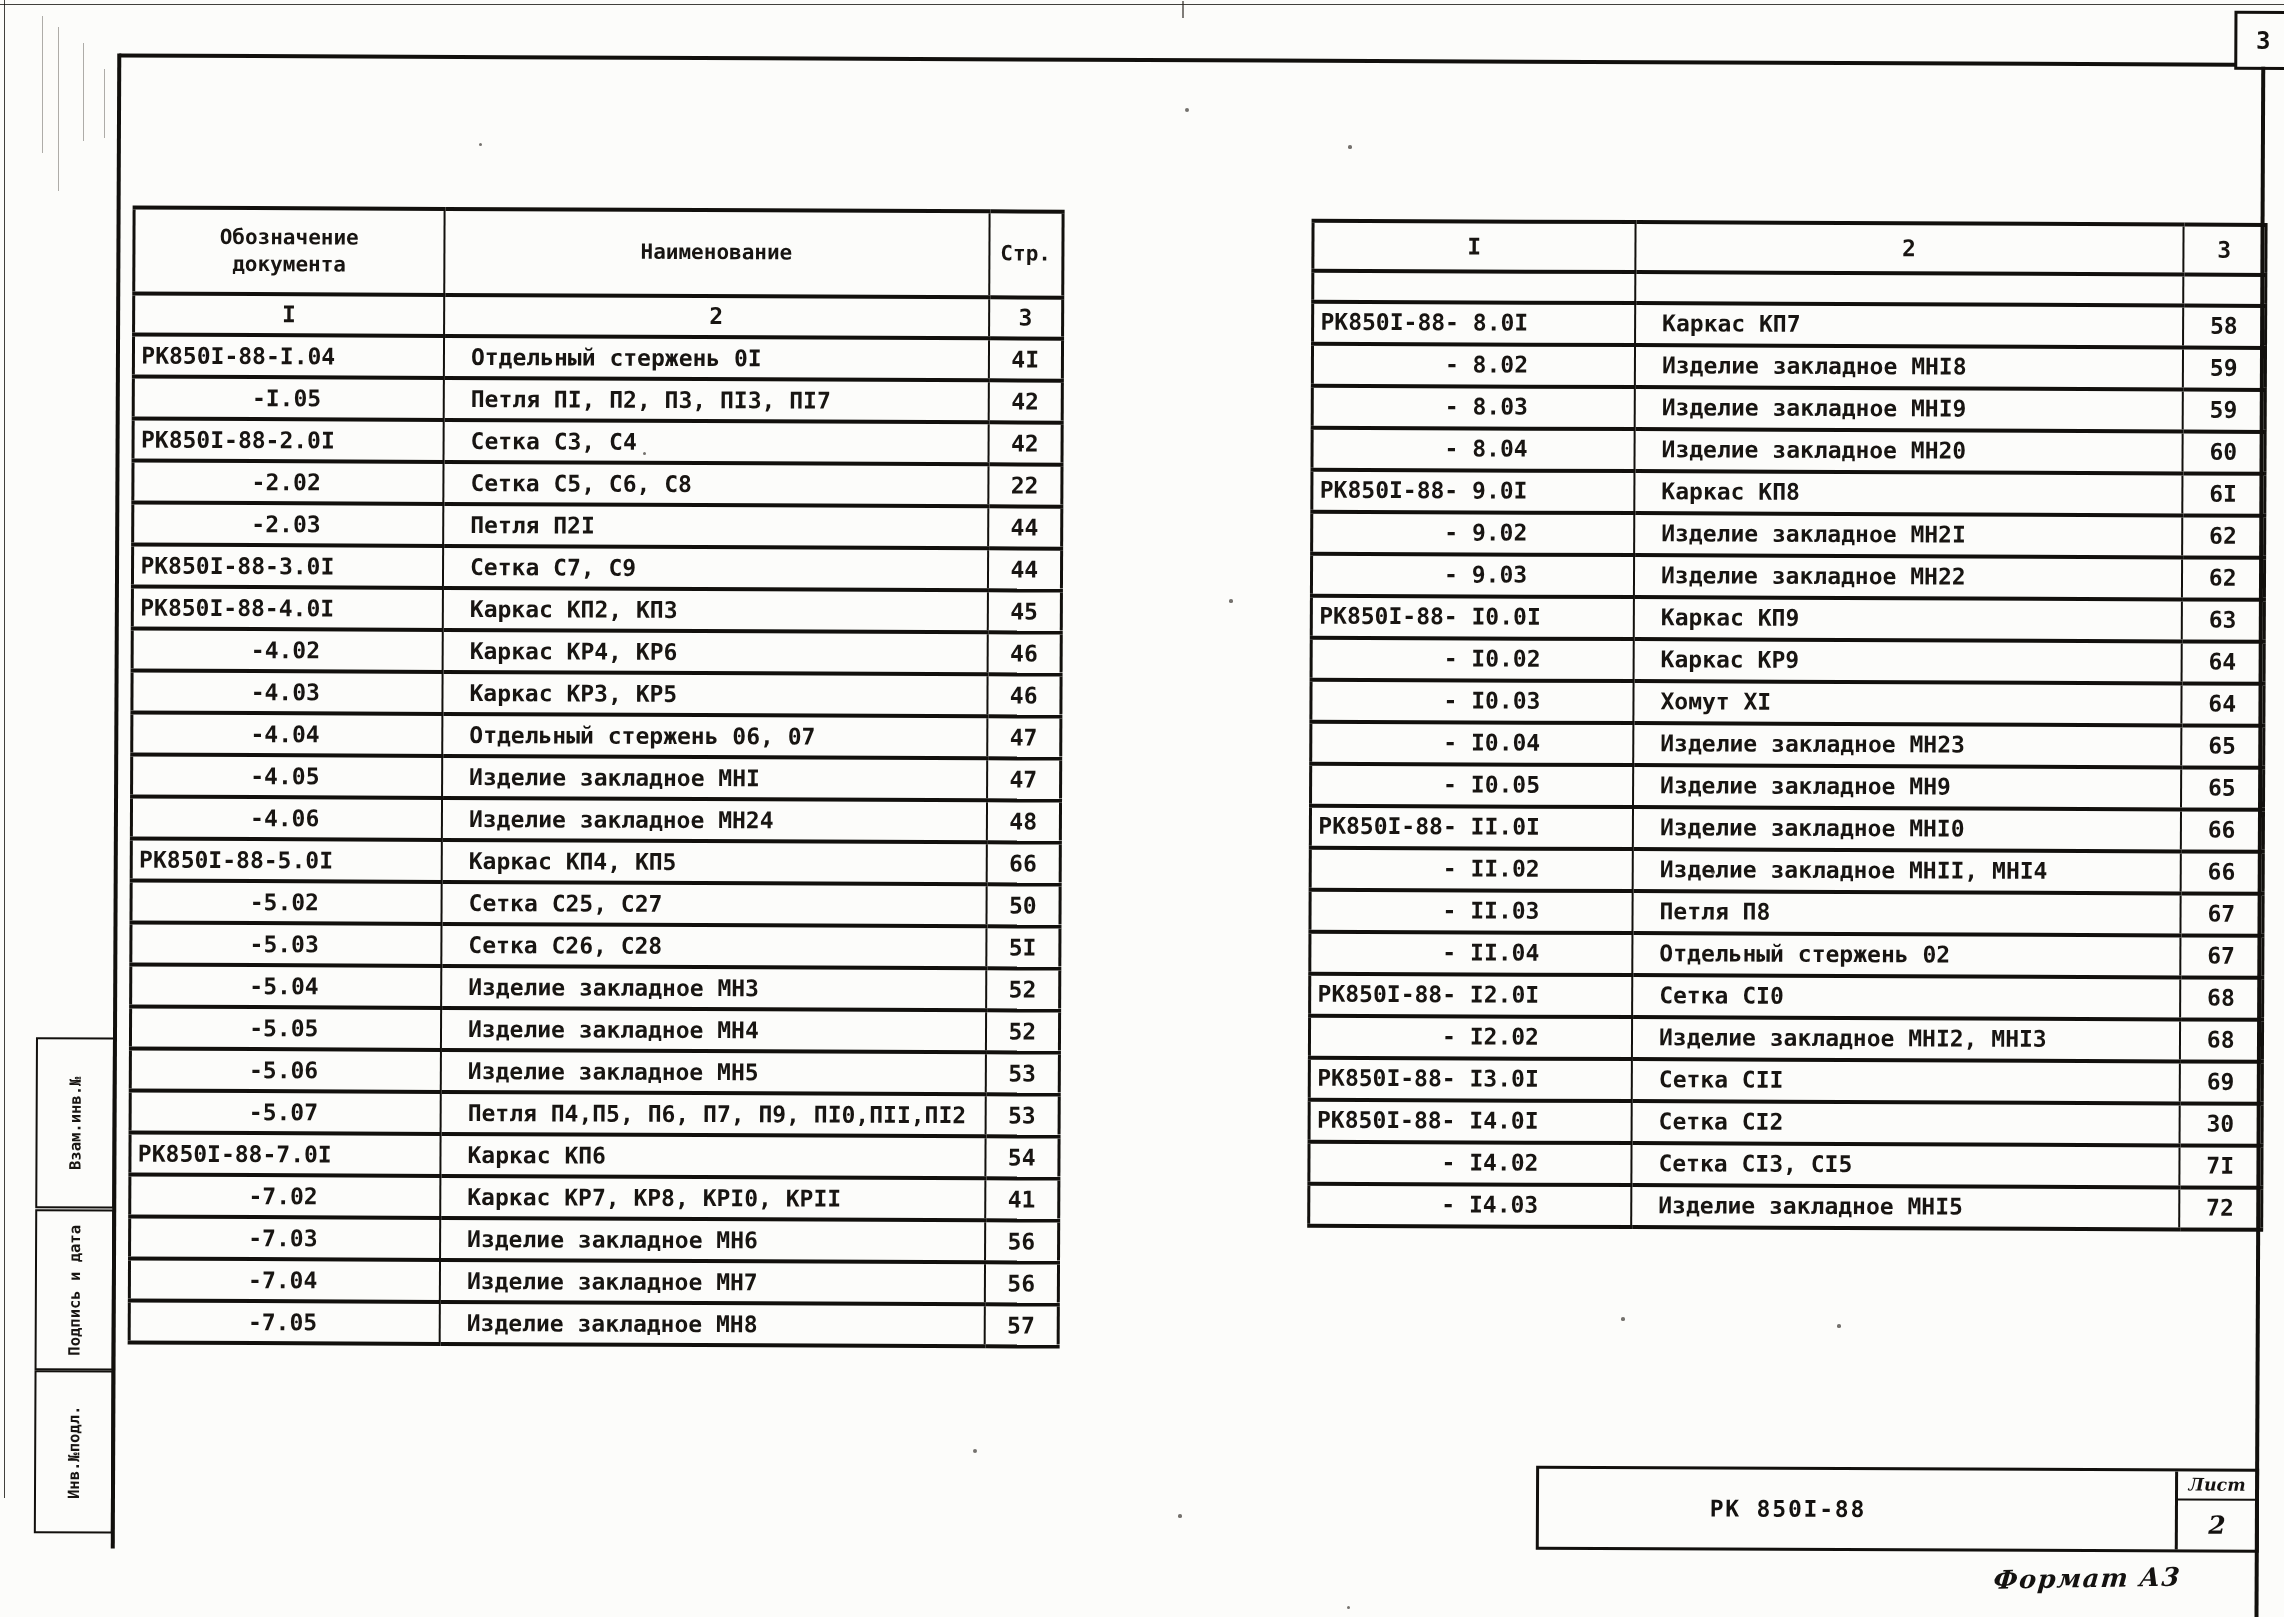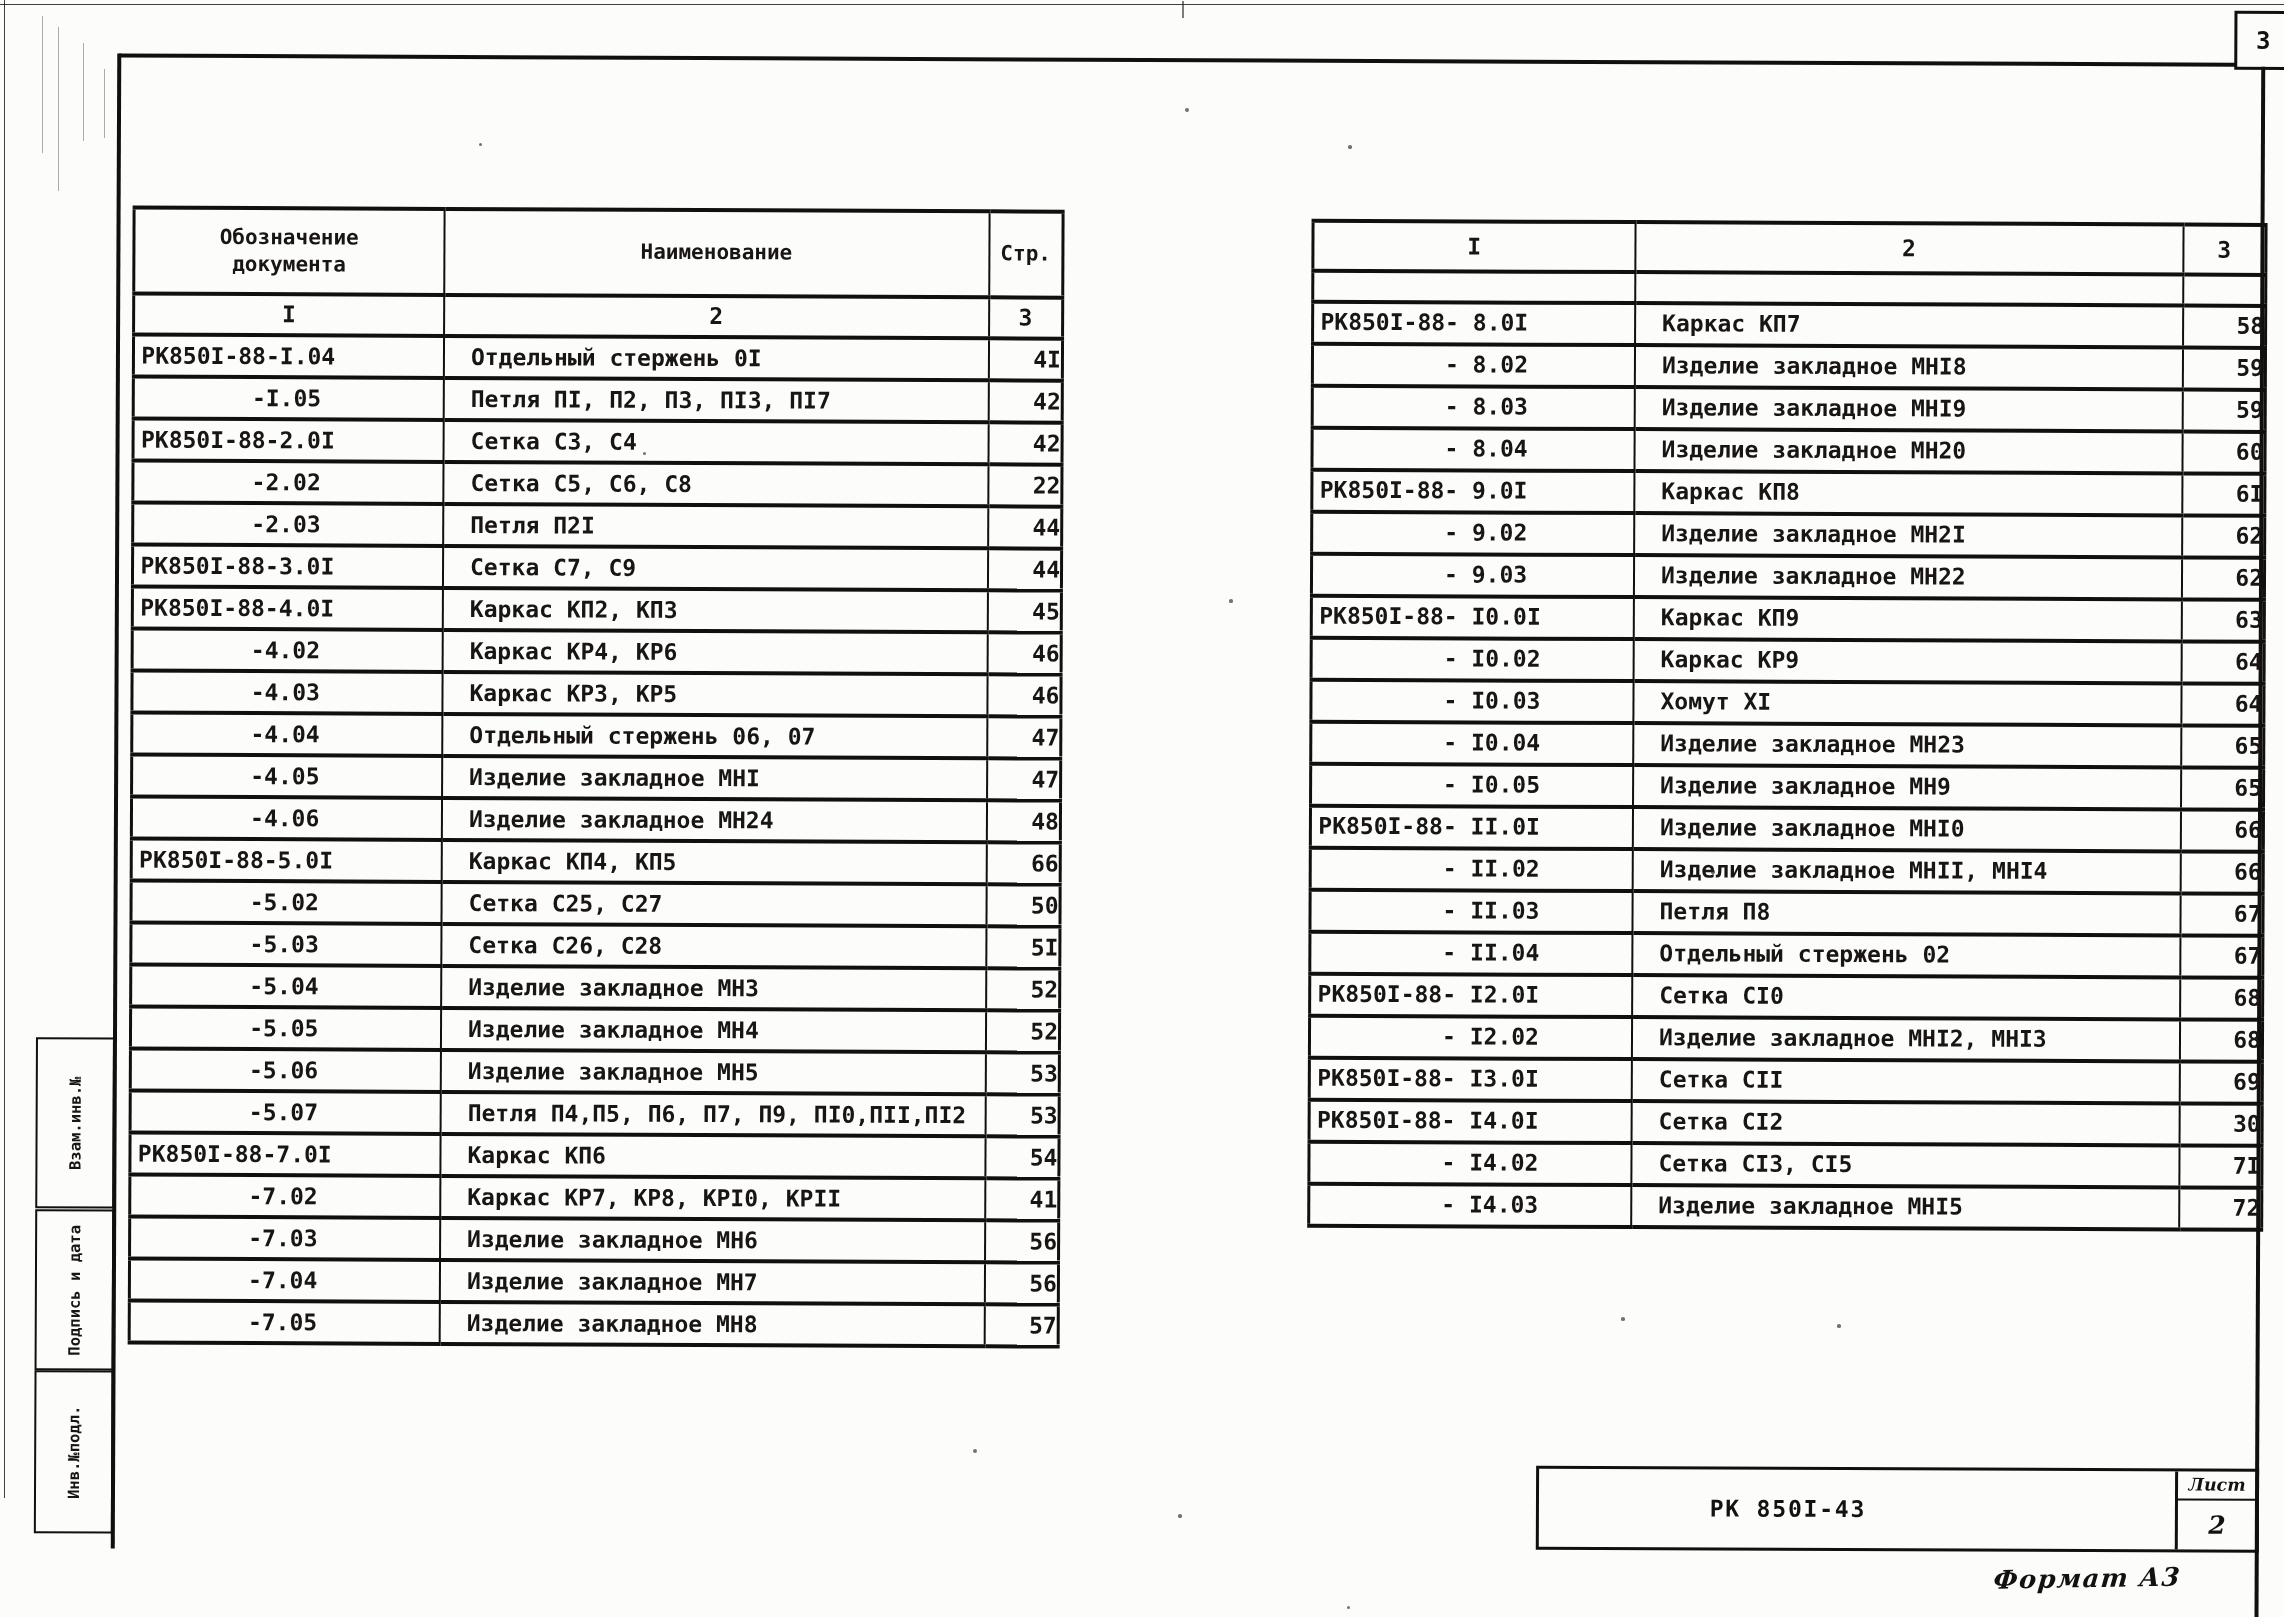--- a/index.html
+++ b/index.html
@@ -24,21 +24,21 @@
   #ltab{left:130px;top:210px;width:928px;}
   #rtab{left:1309px;top:218px;width:953px;}
   .hrow td{height:82px;}
   .nrow td{height:37px;text-align:center;}
   .nrow-r td{height:46px;text-align:center;}
   .sprow td{height:26.5px;}
   .drow td{height:38px;}
   .hdr{font-size:21px;text-align:center;white-space:pre-line;line-height:1.3;}
   .cell-d{white-space:pre;text-align:left;padding-left:6.4px;}
   .cell-n{white-space:pre;text-align:left;padding-left:26.5px;}
-  .cell-p{text-align:right;}
+  .cell-p{text-align:center;}
   
   
   .stamp{position:absolute;left:37px;width:79px;border:2.7px solid #12100d;box-sizing:border-box;background:transparent;}
   .stamp span{
     position:absolute;left:50%;top:50%;
     transform:translate(-50%,-50%) rotate(-90deg);
     white-space:nowrap;font:700 15.5px "DejaVu Sans Mono", monospace;color:#181512;
   }
   
   #titleblock{left:1539px;top:1464px;width:723px;height:84px;border:3.7px solid #12100d;box-sizing:border-box;display:flex;}
@@ -405,21 +405,21 @@
   </div>
   <div class="stamp" style="top:1214px;height:161px;">
     <span>Подпись и дата</span>
   </div>
   <div class="stamp" style="top:1375px;height:163px;">
     <span>Инв.№подл.</span>
   </div>
 
   <div id="titleblock" class="abs">
     <div id="tb-main">
-      <span id="tb-doc">РК 850I-43</span>
+      <span id="tb-doc">РК 850I-88</span>
     </div>
     <div id="tb-right">
       <div id="tb-list-label">Лист</div>
       <div id="tb-list-no">2</div>
     </div>
   </div>
 
   <div id="format-label" class="abs">Формат А3</div>
 
 </div>

